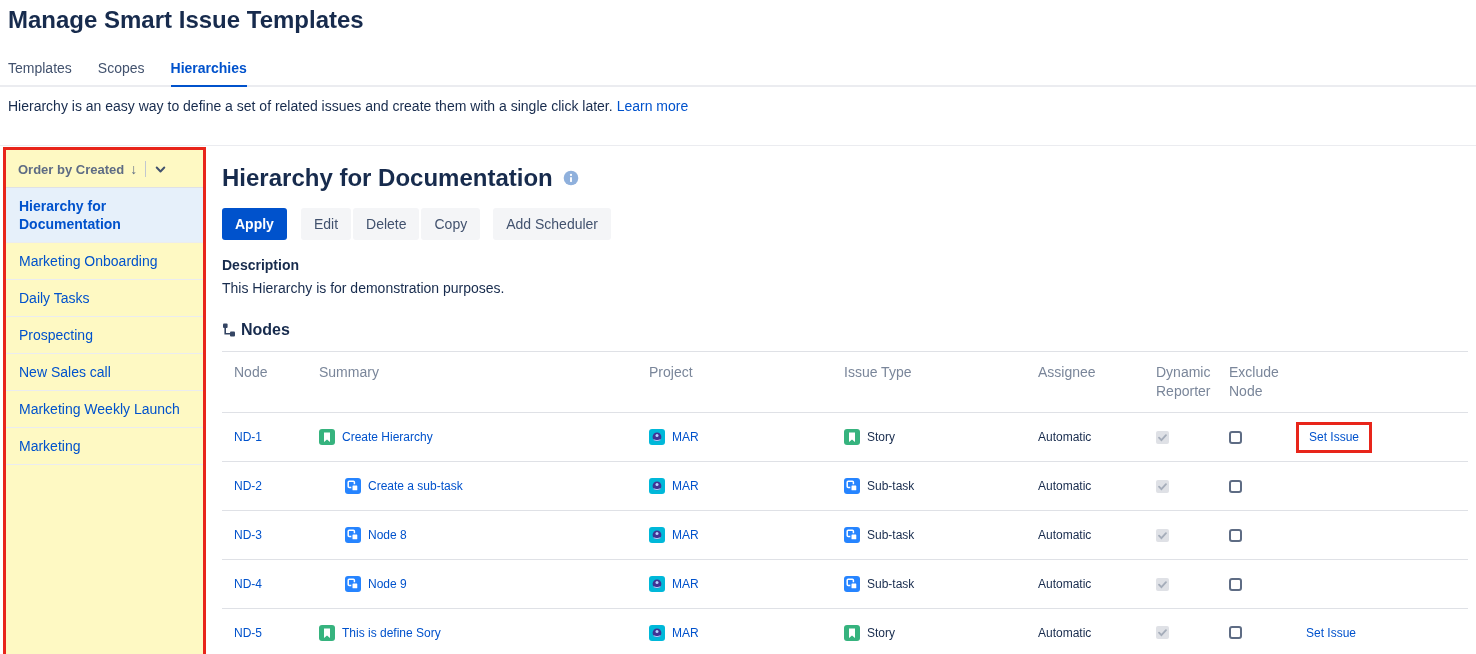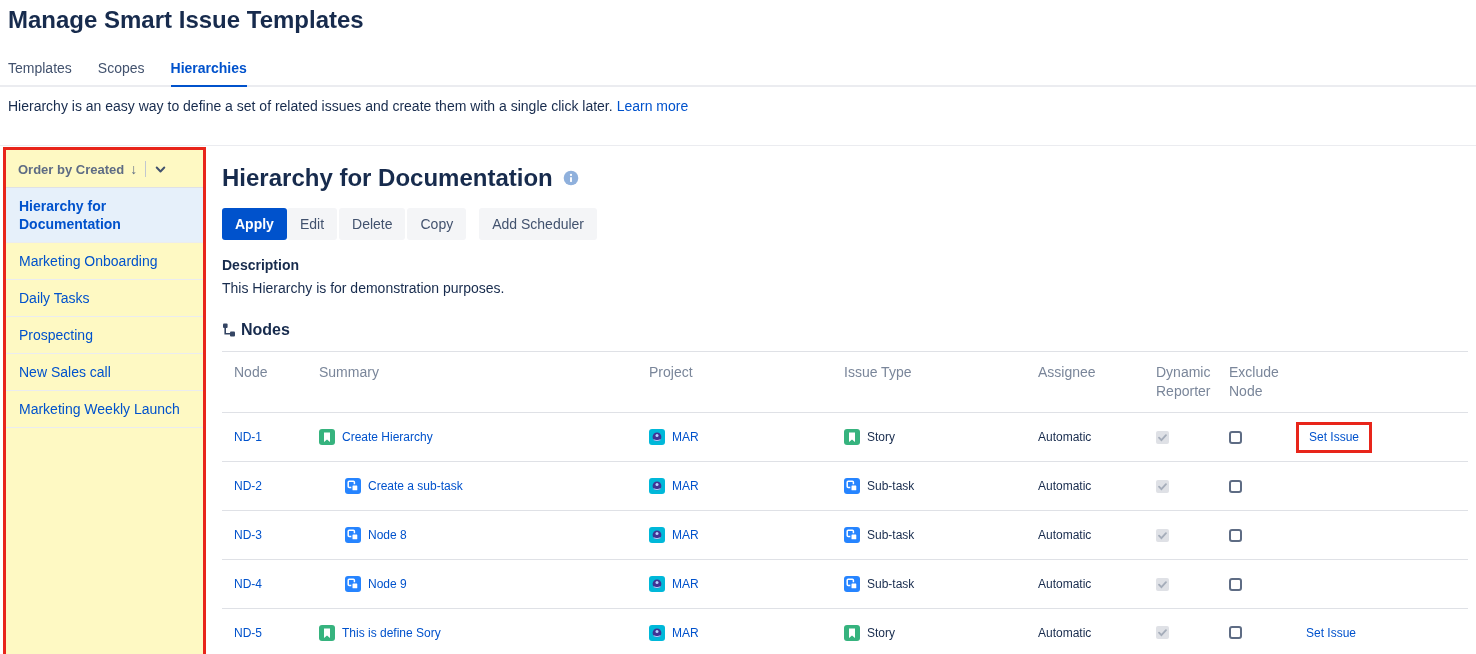--- a/index.html
+++ b/index.html
@@ -46,21 +46,21 @@
 
   
   .main { position:absolute; left:222px; top:146px; width:1246px; }
   .main-heading { margin-top:17px; display:flex; align-items:center; gap:10px;
                   font-size:24px; font-weight:700; color:#172B4D; line-height:30px; }
   .info-icon { display:inline-flex; cursor:pointer; }
 
   .toolbar { margin-top:15px; display:flex; align-items:center; }
   .btn { height:32px; border:none; border-radius:3px; padding:0 13px;
          font-family:"Liberation Sans", sans-serif; font-size:14px; cursor:pointer; }
-  .btn-primary { background:#0052CC; color:#fff; font-weight:700; margin-right:0; }
+  .btn-primary { background:#0052CC; color:#fff; font-weight:700; margin-right:14px; }
   .btn-secondary { background:#F4F5F7; color:#42526E; margin-right:2px; }
   .btn-scheduler { margin-left:11px; }
 
   .desc-label { margin-top:17px; font-weight:700; font-size:14px; }
   .desc-text { margin-top:7px; font-size:14px; }
 
   .nodes-head { margin-top:25px; display:flex; align-items:center; gap:5px;
                 font-size:16px; font-weight:700; color:#172B4D; }
 
   
@@ -110,20 +110,21 @@
         </svg>
     </span>
   </div>
   <div>
       <div class="side-item selected">Hierarchy for Documentation</div>
       <div class="side-item">Marketing Onboarding</div>
       <div class="side-item">Daily Tasks</div>
       <div class="side-item">Prospecting</div>
       <div class="side-item">New Sales call</div>
       <div class="side-item">Marketing Weekly Launch</div>
+      <div class="side-item">Marketing</div>
     </div>
   <div class="side-spacer"></div>
   <div class="side-pagination"><b>1</b> <span>-</span> <b>7</b> <span>of</span> <b>7</b></div>
 </div>
 
 <div class="main">
   <div class="main-heading">
     <span>Hierarchy for Documentation</span>
     <span class="info-icon">
       <svg width="16" height="16" viewBox="0 0 16 16">

